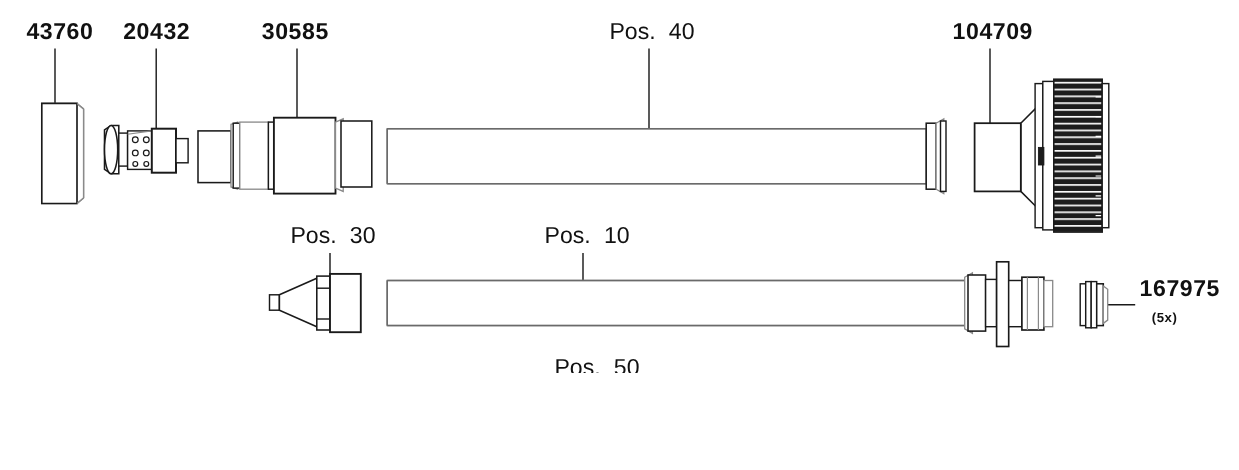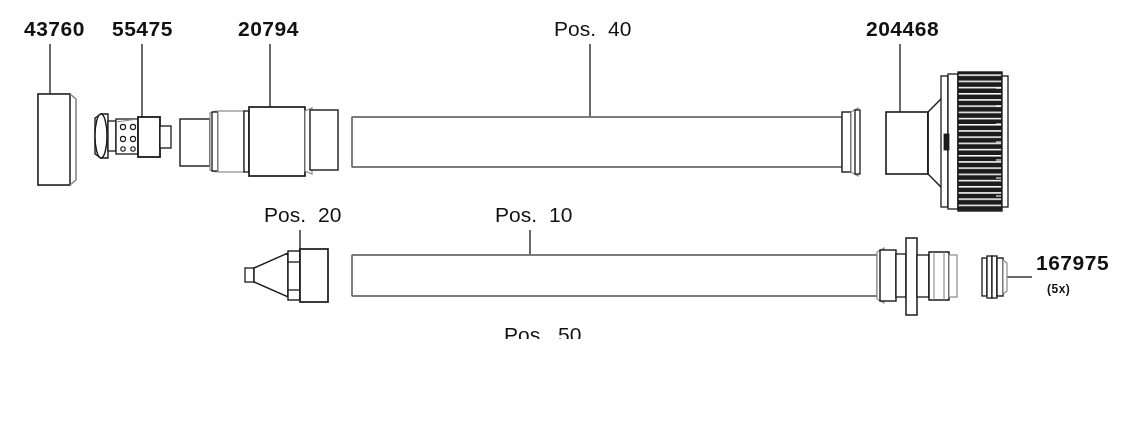--- a/index.html
+++ b/index.html
@@ -228,32 +228,32 @@
 
         <rect x="1015" y="376" width="5" height="16" fill="#ffffff" stroke="#1a1a1a" stroke-width="1.3"></rect>
         <rect x="1020" y="375" width="11" height="18" rx="3" fill="#ffffff" stroke="#1a1a1a" stroke-width="1.4"></rect>
       </g>
 
     </g>
   </svg>
 
   <div class="part-label" style="left:24px; top:18px;">43760</div>
 
-  <div class="part-label" style="left:112px; top:18px;">55475</div>
-
-  <div class="part-label" style="left:238px; top:18px;">20794</div>
+  <div class="part-label" style="left:112px; top:18px;">20432</div>
+
+  <div class="part-label" style="left:238px; top:18px;">30585</div>
 
   <div class="pos-label" style="left:554px; top:18px;text-align:center;">
     <span class="pos-word">Pos.</span><span class="pos-num">40</span>
   </div>
 
-  <div class="part-label" style="left:866px; top:18px;">204468</div>
+  <div class="part-label" style="left:866px; top:18px;">104709</div>
 
   <div class="pos-label" style="left:264px; top:204px;">
-    <span class="pos-word">Pos.</span><span class="pos-num">20</span>
+    <span class="pos-word">Pos.</span><span class="pos-num">30</span>
   </div>
 
   <div class="pos-label" style="left:495px; top:204px;text-align:center;">
     <span class="pos-word">Pos.</span><span class="pos-num">10</span>
   </div>
 
   <div class="part-label" style="left:1036px; top:252px;">167975</div>
 
   <div class="part-label sub" style="left:1047px; top:283px;">(5x)</div>
 

